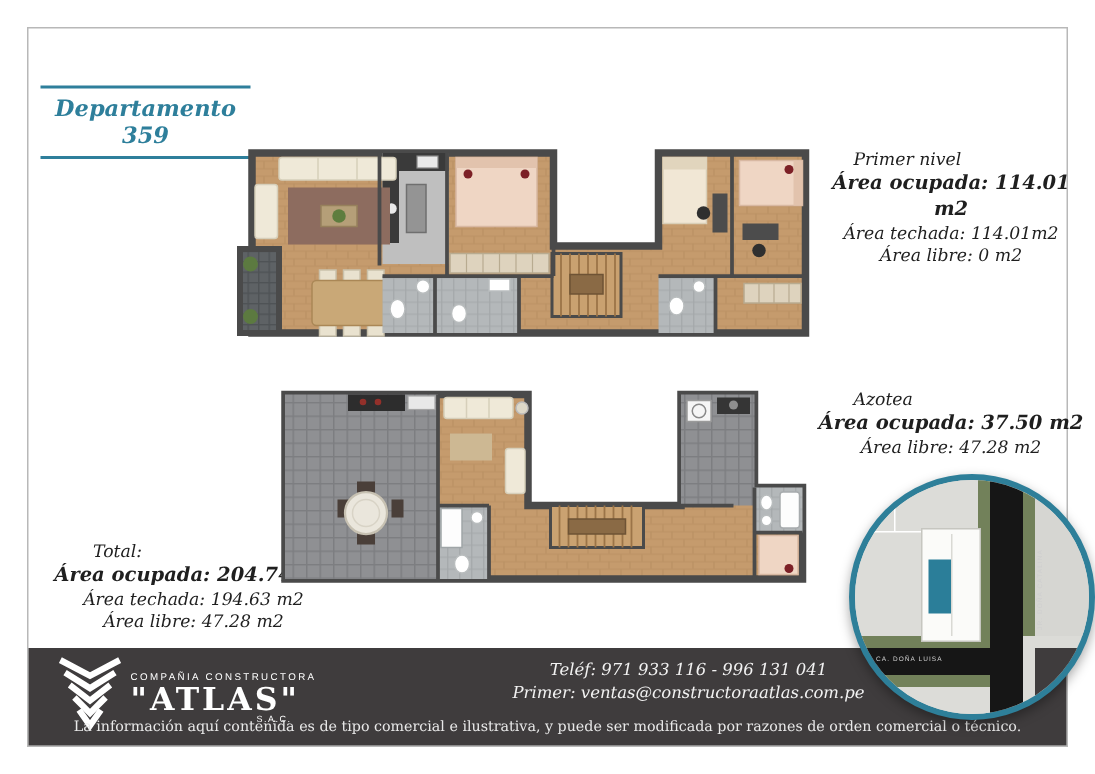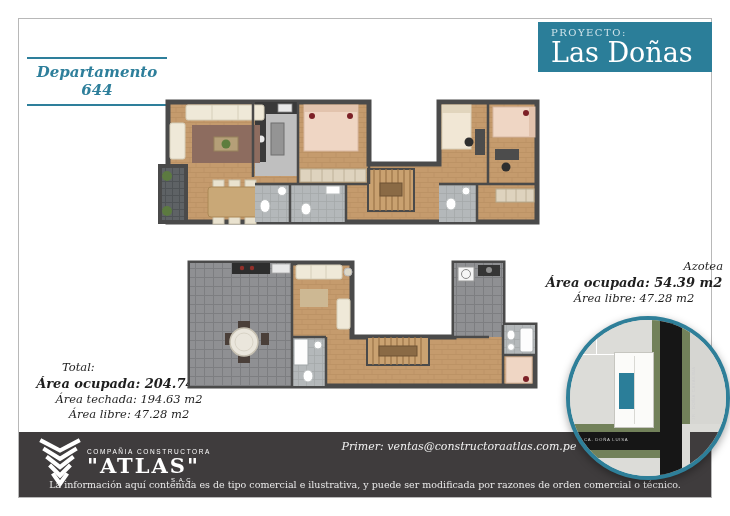--- a/index.html
+++ b/index.html
@@ -25,21 +25,21 @@
   .project-box .plabel{color:#cfe3ea;font-size:10px;letter-spacing:1.5px;}
   .project-box .pname{color:#ffffff;font-size:27px;line-height:30px;}
   
   .area-block{position:absolute;color:#1f1f1f;font-style:italic;text-align:center;}
   .area-block .ab-title{font-size:11.5px;text-align:left;line-height:15px;}
   .area-block .ab-occ{font-size:13px;font-weight:bold;line-height:17px;}
   .area-block .ab-line{font-size:11.5px;line-height:15px;}
   #block-first{left:545px;top:99px;width:178px;}
   #block-first .ab-title{padding-left:24px;}
   #block-roof{left:545px;top:259px;width:178px;}
-  #block-roof .ab-title{padding-left:24px;text-align:right;}
+  #block-roof .ab-title{padding-left:24px;}
   #block-total{left:36px;top:360px;width:186px;}
   #block-total .ab-title{padding-left:26px;}
   
   .plan{position:absolute;}
   #plan1{left:158px;top:97px;width:384px;height:130px;}
   #plan2{left:186px;top:259px;width:352px;height:130px;}
   
   .footer{
     position:absolute;left:19px;top:432px;width:692px;height:65px;
     background:#3f3c3d;z-index:1;
@@ -91,29 +91,31 @@
     font-family:"Liberation Sans",sans-serif;font-size:6px;letter-spacing:1px;
     transform:scale(0.72);transform-origin:left center;white-space:nowrap;
   }
 </style>
 </head>
 <body>
 
 <div id="canvas">
   <div class="frame"></div>
 
-  <div class="dept-label">Departamento 644</div>
-  <div class="project-box">
-    <div class="plabel">PROYECTO:</div>
-    <div class="pname">Las Doñas</div>
-  </div>
-
+  <div class="dept-label">Departamento 359</div>
+
+  <div class="area-block" id="block-first">
+    <div class="ab-title">Primer nivel</div>
+    <div class="ab-occ">Área ocupada: 114.01 m2</div>
+    <div class="ab-line">Área techada: 114.01m2</div>
+    <div class="ab-line">Área libre: 0 m2</div>
+  </div>
   <div class="area-block" id="block-roof">
     <div class="ab-title">Azotea</div>
-    <div class="ab-occ">Área ocupada: 54.39 m2</div>
+    <div class="ab-occ">Área ocupada: 37.50 m2</div>
     <div class="ab-line">Área libre: 47.28 m2</div>
   </div>
   <div class="area-block" id="block-total">
     <div class="ab-title">Total:</div>
     <div class="ab-occ">Área ocupada: 204.74 m2</div>
     <div class="ab-line">Área techada: 194.63 m2</div>
     <div class="ab-line">Área libre: 47.28 m2</div>
   </div>
 
   <svg id="plan1" class="plan" viewBox="0 0 384 130">
@@ -281,20 +283,24 @@
         </g>
       </svg>
       <div class="logo-text">
         <div class="logo-co">COMPAÑIA CONSTRUCTORA</div>
         <div class="logo-name">"ATLAS"</div>
         <div class="logo-sac">S.A.C.</div>
       </div>
     </div>
     <div class="contact">
       <div>
+        <span>Teléf:</span>
+        <span>971 933 116 - 996 131 041</span>
+      </div>
+      <div>
         <span>Primer:</span>
         <span>ventas@constructoraatlas.com.pe</span>
       </div>
     </div>
     <div class="disclaimer">La información aquí contenida es de tipo comercial e ilustrativa, y puede ser modificada por razones de orden comercial o técnico.</div>
   </div>
 
   <div class="map-circle">
     <div class="m m-block1"></div>
     <div class="m m-line-h"></div>

